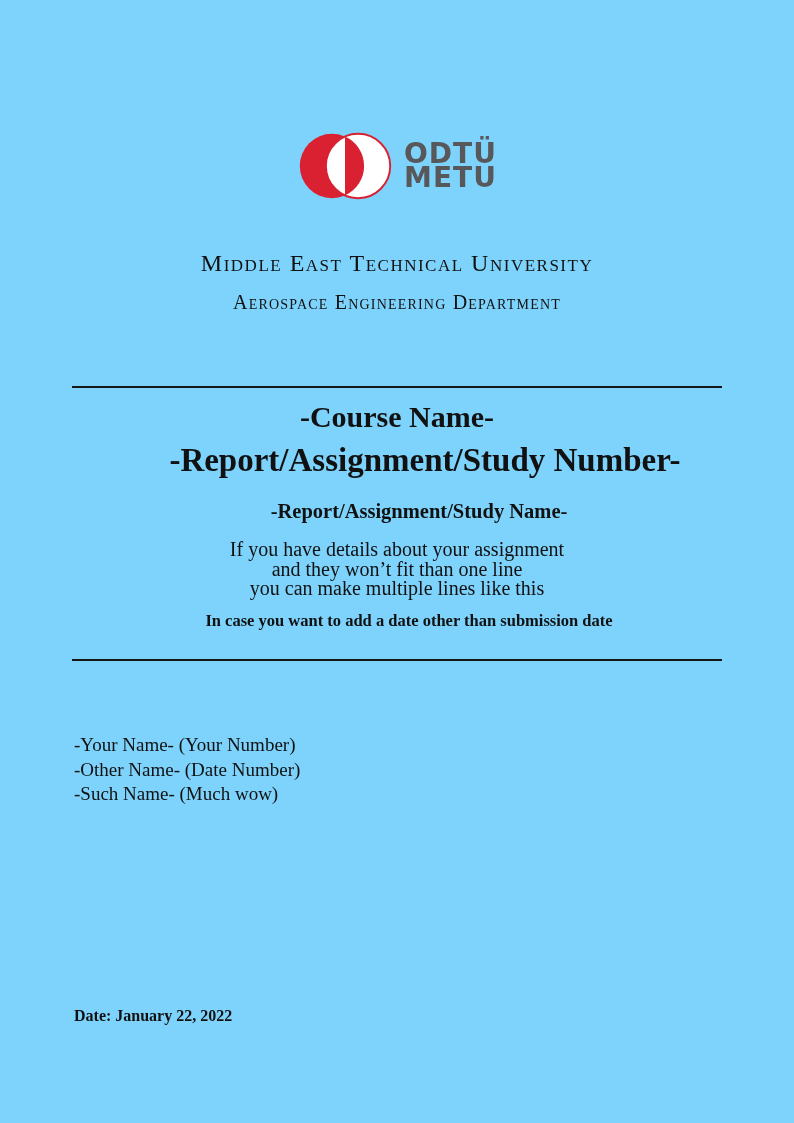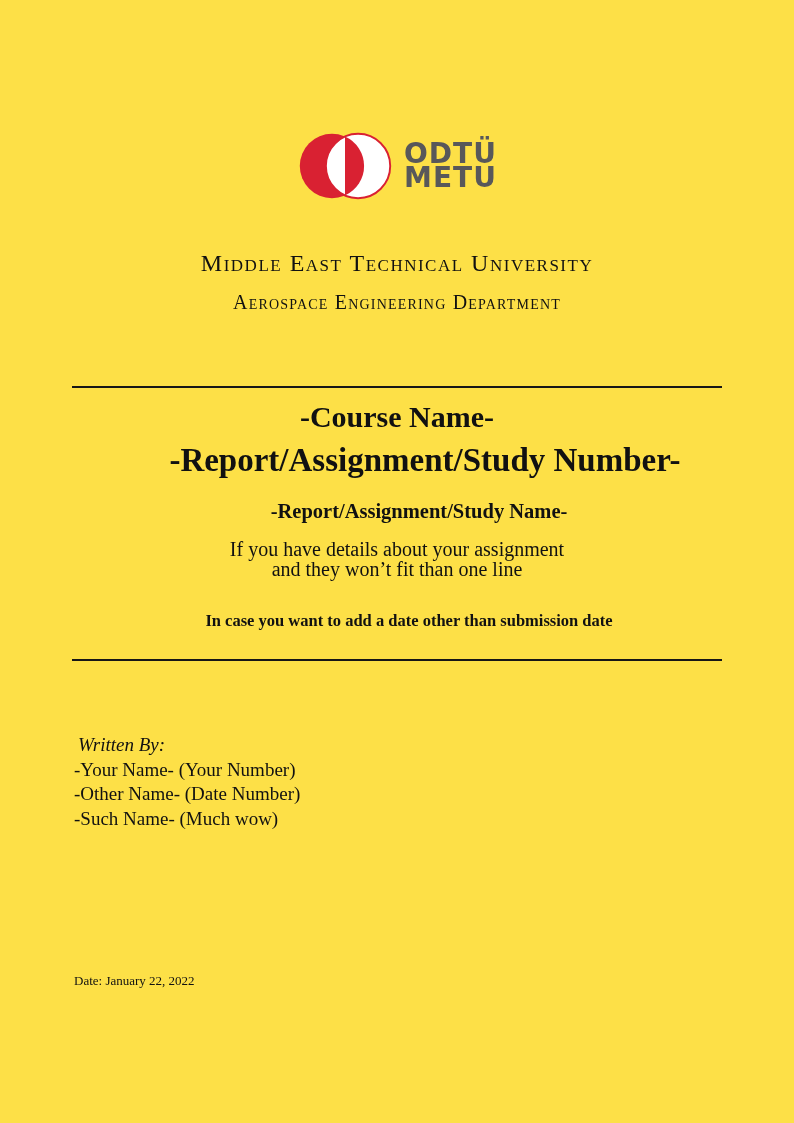--- a/index.html
+++ b/index.html
@@ -4,21 +4,21 @@
 <style>
   html, body {
     margin: 0;
     padding: 0;
     background: #ffffff;
   }
   .page {
     position: relative;
     width: 794px;
     height: 1123px;
-    background: #fde047;
+    background: #7dd3fc;
     font-family: "Liberation Serif", "DejaVu Serif", serif;
     color: #111111;
     overflow: hidden;
   }
   .centered {
     position: absolute;
     left: 0;
     width: 794px;
     text-align: center;
   }
@@ -114,24 +114,25 @@
     line-height: 24.5px;
     text-align: left;
   }
   .written-label {
     font-style: italic;
     padding-left: 4px;
   }
   
   .date-line {
     position: absolute;
-    top: 971px;
+    top: 1006px;
     left: 74px;
-    font-size: 13px;
+    font-size: 16px;
     line-height: 20px;
+    font-weight: bold;
   }
 </style>
 </head>
 <body>
 
 <div class="page">
 
   <div class="logo-row">
     <svg class="emblem" viewBox="0 0 110 92" aria-hidden="true">
       <circle cx="40" cy="46" r="37" fill="#d92132"></circle>
@@ -149,28 +150,28 @@
 
   <div class="rule rule-top"></div>
 
   <div class="centered course">-Course Name-</div>
   <div class="centered report-number">-Report/Assignment/Study Number-</div>
   <div class="centered report-name">-Report/Assignment/Study Name-</div>
 
   <div class="centered details">
     <div>If you have details about your assignment</div>
     <div>and they won’t fit than one line</div>
+    <div>you can make multiple lines like this</div>
   </div>
 
   <div class="centered date-note">In case you want to add a date other than submission date</div>
 
   <div class="rule rule-bottom"></div>
 
   <div class="written-block">
-    <div class="written-label">Written By:</div>
     <div>-Your Name- (Your Number)</div>
     <div>-Other Name- (Date Number)</div>
     <div>-Such Name- (Much wow)</div>
   </div>
 
   <div class="date-line">Date: January 22, 2022</div>
 
 </div>
 
 </body></html>

